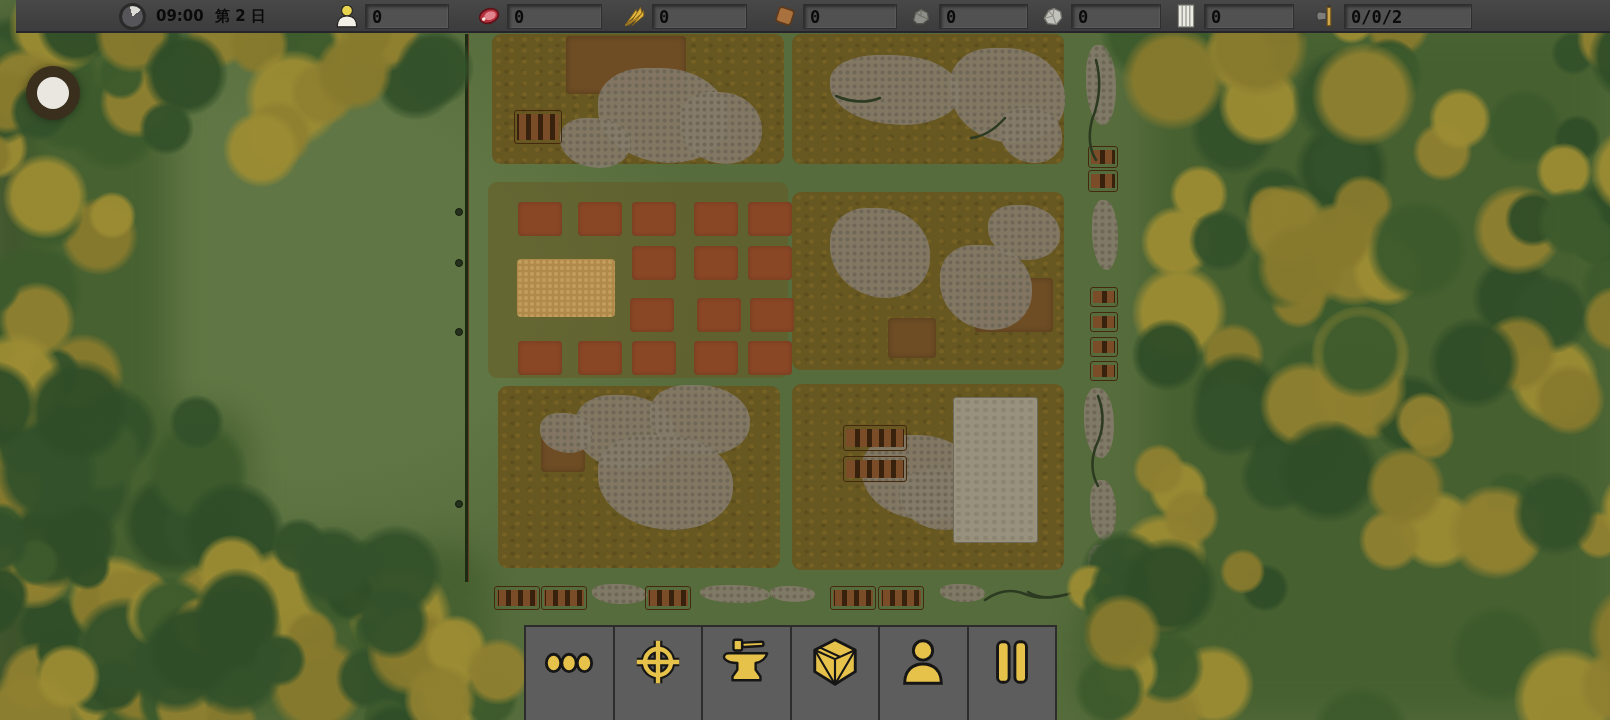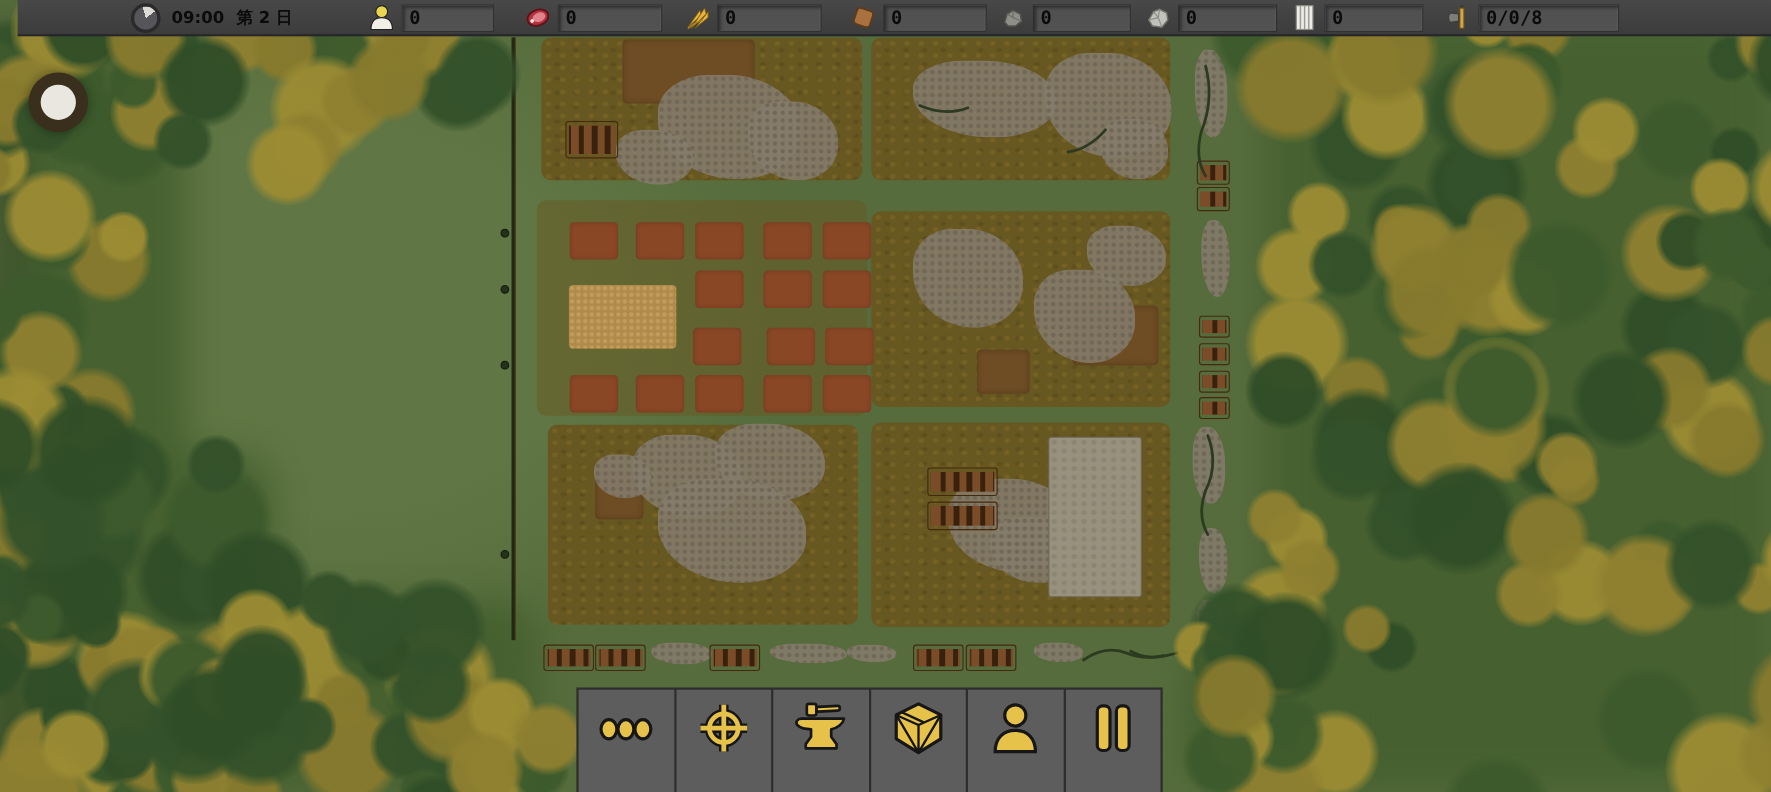--- a/index.html
+++ b/index.html
@@ -471,21 +471,21 @@
           </svg></span>
       <span class="rbox" style="width:90px">0</span>
     </div>
 
     <div class="res" style="left:1297px">
       <span class="ricon"><svg viewBox="0 0 24 24">
             <rect x="13.5" y="1.5" width="2.5" height="3.5" fill="#3a3a3a"></rect>
             <rect x="13" y="4" width="3.5" height="17" fill="#cfa84e" stroke="#6b4d16" stroke-width="1"></rect>
             <path d="M5 8 C3 10 3 14 5 16 L12 15 L12 9 Z" fill="#7d7d7a" stroke="#3c3c3a" stroke-width="1"></path>
           </svg></span>
-      <span class="rbox" style="width:128px">0/0/8</span>
+      <span class="rbox" style="width:128px">0/0/2</span>
     </div>
   </div>
 
   <div id="toolbar" class="abs">
     <div class="tbtn">
       <svg viewBox="0 0 56 56">
           <g fill="#e6c24a" stroke="#161616" stroke-width="3">
             <ellipse cx="12" cy="29" rx="7.5" ry="9"></ellipse>
             <ellipse cx="28" cy="29" rx="7.5" ry="9"></ellipse>
             <ellipse cx="44" cy="29" rx="7.5" ry="9"></ellipse>

